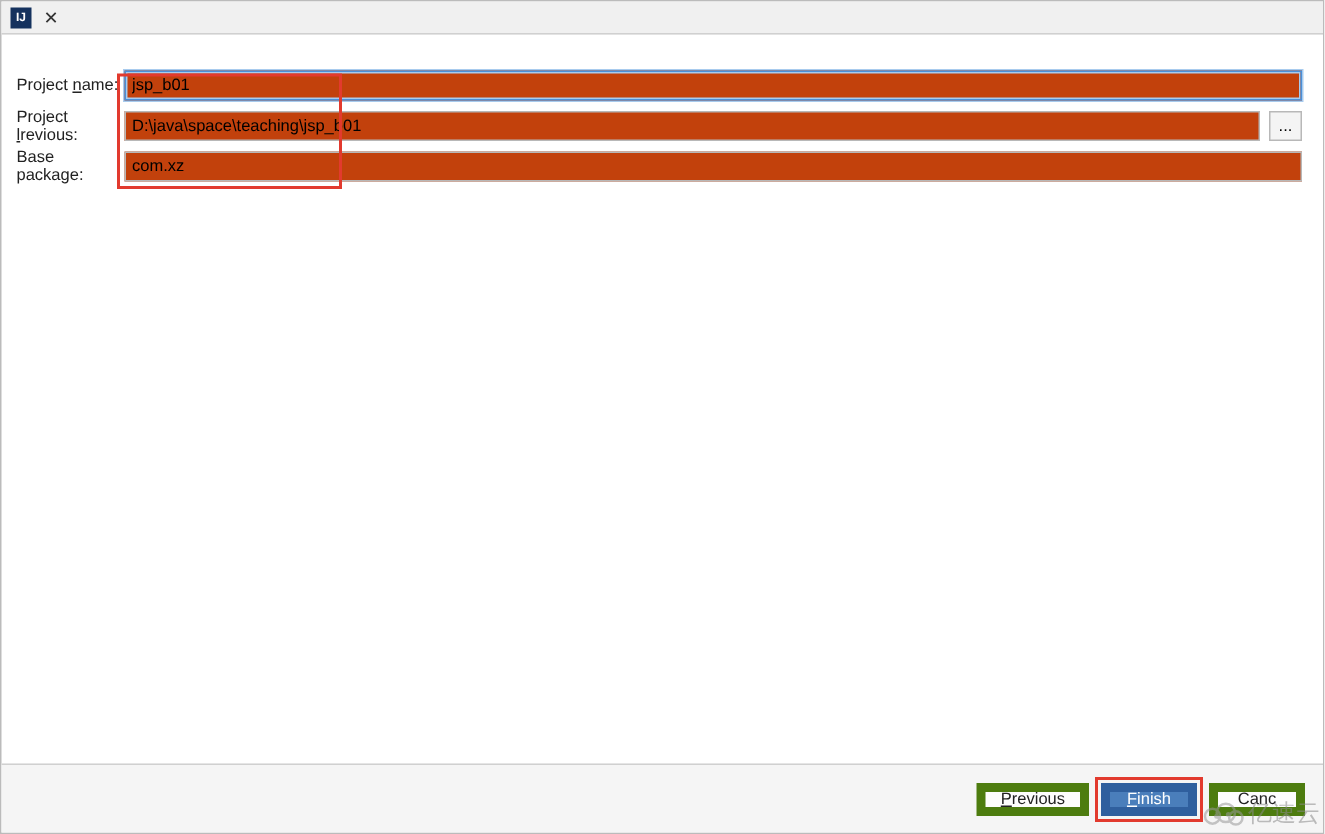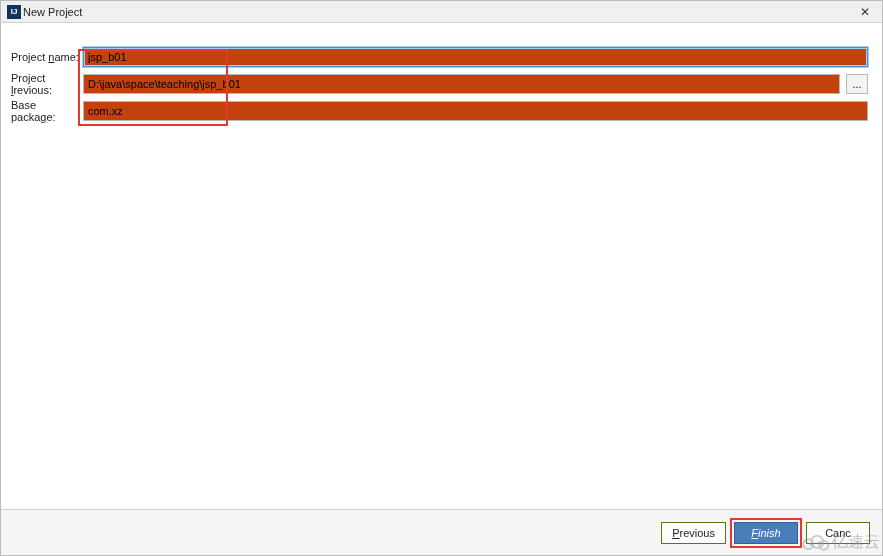--- a/index.html
+++ b/index.html
@@ -102,21 +102,21 @@
     align-items:center;
     justify-content:flex-end;
     padding: 0 12px;
     gap: 8px;
     background:#f5f5f5;
     position:relative;
   }
   .btn {
     min-width: 64px;
     height: 22px;
-    border: 1px solid #4d7c0f;
+    border: 6px solid #4d7c0f;
     background: #fdfdfd;
     font-size: 11px;
     display:flex; align-items:center; justify-content:center;
     padding: 0 10px;
     color:#222;
   }
   .btn .mn { text-decoration: underline; }
   .btn.primary {
     background: #4a7ebb;
     border-color: #2f5f9e;
@@ -133,21 +133,20 @@
   }
   .watermark svg { width:34px; height:20px; }
 </style>
 </head>
 <body>
 
 <div class="window">
 
   <div class="titlebar">
     <div class="app-icon">IJ</div>
-    <div class="title-text">New Project</div>
     <div class="close-btn">
       <span>✕</span>
     </div>
   </div>
 
   <div class="content">
 
     <div class="hl-red hl-fields"></div>
 
     <div class="form-row">
@@ -177,21 +176,21 @@
         <input type="text" class="text-input" value="com.xz" style="">
       </div>
     </div>
 
   </div>
 
   <div class="footer">
     <div class="btn">
       <span><span class="mn">P</span><span>revious</span></span>
     </div>
-    <div style="position:relative;font-style:italic;">
+    <div style="position:relative;">
       <div class="hl-finish" style="left:-4px; top:-4px; right:-4px; bottom:-4px;"></div>
       <div class="btn primary">
         <span><span class="mn">F</span><span>inish</span></span>
       </div>
     </div>
     <div class="btn">
       <span><span>Canc</span></span>
     </div>
 
     <div class="watermark">

